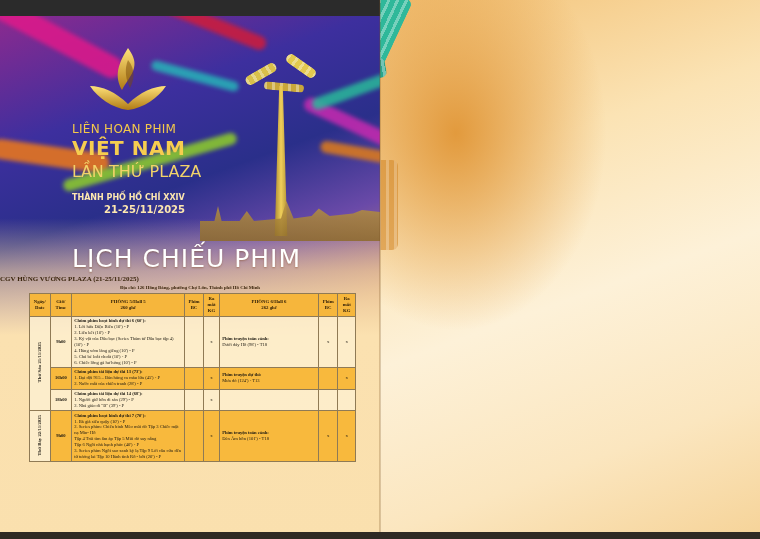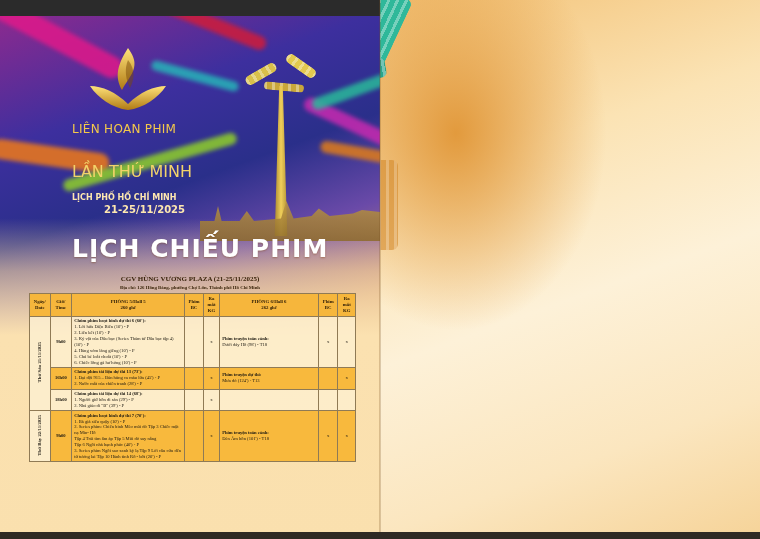--- a/index.html
+++ b/index.html
@@ -27,22 +27,22 @@
   .streak { position: absolute; border-radius: 40px; filter: blur(2px); opacity: 0.85; }
   .film { position: absolute; border-radius: 6px; background: repeating-linear-gradient(90deg, rgba(255,255,255,0.35) 0 3px, transparent 3px 8px); }
 
   
   .logo { position: absolute; left: 88px; top: 30px; width: 80px; height: 66px; }
   .fest-line1 { position: absolute; left: 72px; top: 106px; font-family: "DejaVu Sans", sans-serif; font-size: 12px; color: #f4c94a; letter-spacing: 0.3px; }
   .fest-line2 { position: absolute; left: 72px; top: 120px; font-family: "DejaVu Sans", sans-serif; font-weight: bold; font-size: 20px; color: #f6cd4f; letter-spacing: 0.5px; }
   .fest-line3 { position: absolute; left: 72px; top: 146px; font-family: "DejaVu Sans", sans-serif; font-size: 16px; color: #f2d36a; }
   .fest-city { position: absolute; left: 72px; top: 177px; font-family: "DejaVu Sans", sans-serif; font-weight: bold; font-size: 8px; color: #fde7b0; }
   .fest-dates { position: absolute; left: 104px; top: 188px; font-family: "DejaVu Sans", sans-serif; font-weight: bold; font-size: 10px; color: #fde7b0; }
-  .title { position: absolute; left: 72px; top: 218px; font-family: "DejaVu Sans", sans-serif; font-weight: bold; font-size: 25px; color: #ffffff; letter-spacing: 1px; text-shadow: 0 1px 2px rgba(120,60,0,0.4); }
-  .venue { position: absolute; left: 0; width: 380px; text-align: center; top: 259px; font-weight: bold; font-size: 7px; color: #3a250c; }
+  .title { position: absolute; left: 72px; top: 228px; font-family: "DejaVu Sans", sans-serif; font-weight: normal; font-size: 25px; color: #ffffff; letter-spacing: 1px; text-shadow: 0 1px 2px rgba(120,60,0,0.4); }
+  .venue { position: absolute; left: 0; width: 380px; text-align: left; top: 259px; font-weight: bold; font-size: 7px; color: #3a250c; }
   .address { position: absolute; left: 0; width: 380px; text-align: center; top: 269px; font-weight: bold; font-size: 4.8px; color: #3a250c; }
 
   
   .tower { position: absolute; left: 272px; top: 70px; width: 18px; height: 150px; background: linear-gradient(90deg, #8a6a1e, #f0cf5a 50%, #9b7a25); clip-path: polygon(40% 0, 60% 0, 85% 100%, 15% 100%); }
   .tower-top { position: absolute; left: 244px; top: 45px; width: 80px; height: 40px; }
   .skyline { position: absolute; left: 200px; top: 175px; width: 180px; height: 50px; background: linear-gradient(180deg, #c9a24a, #8d6a2a); clip-path: polygon(0 60%, 8% 60%, 10% 30%, 12% 60%, 22% 60%, 26% 40%, 30% 60%, 45% 55%, 48% 20%, 52% 55%, 62% 50%, 66% 35%, 72% 50%, 85% 45%, 90% 38%, 100% 42%, 100% 100%, 0 100%); opacity: 0.85; }
 
   
   table.sched { position: absolute; border-collapse: collapse; table-layout: fixed; font-size: 4.6px; line-height: 1.28; }
   .sched th, .sched td { border: 0.8px solid #8f7a55; vertical-align: middle; }
@@ -86,22 +86,23 @@
 
   <div class="tower-top">
     <div class="film" style="left:0;top:8px;width:34px;height:10px;background-color:#d9c04a;transform:rotate(-30deg);"></div>
     <div class="film" style="left:40px;top:0;width:34px;height:10px;background-color:#e3c94f;transform:rotate(35deg);"></div>
     <div class="film" style="left:20px;top:22px;width:40px;height:8px;background-color:#c8a73a;transform:rotate(5deg);"></div>
   </div>
   <div class="tower"></div>
   <div class="skyline"></div>
 
   <div class="fest-line1">LIÊN HOAN PHIM</div>
-  <div class="fest-line3">LẦN THỨ MINH</div>
-  <div class="fest-city">LỊCH PHỐ HỒ CHÍ MINH</div>
+  <div class="fest-line2">VIỆT NAM</div>
+  <div class="fest-line3">LẦN THỨ PLAZA</div>
+  <div class="fest-city">THÀNH PHỐ HỒ CHÍ XXIV</div>
   <div class="fest-dates">21-25/11/2025</div>
 
   <div class="title">LỊCH CHIẾU PHIM</div>
   <div class="venue">CGV HÙNG VƯƠNG PLAZA (21-25/11/2025)</div>
   <div class="address">Địa chỉ: 126 Hồng Bàng, phường Chợ Lớn, Thành phố Hồ Chí Minh</div>
 
   <table class="sched" id="tbl-left">
     <colgroup>
       <col style="width:20px">
         <col style="width:21px">

